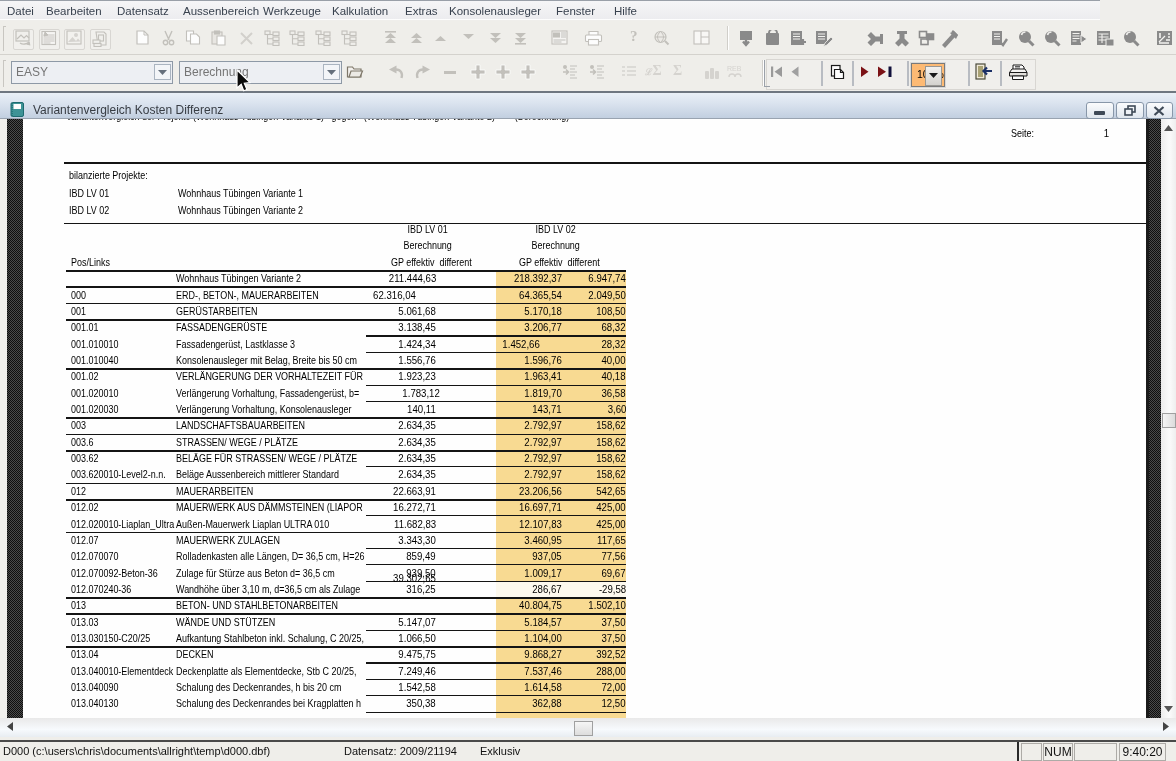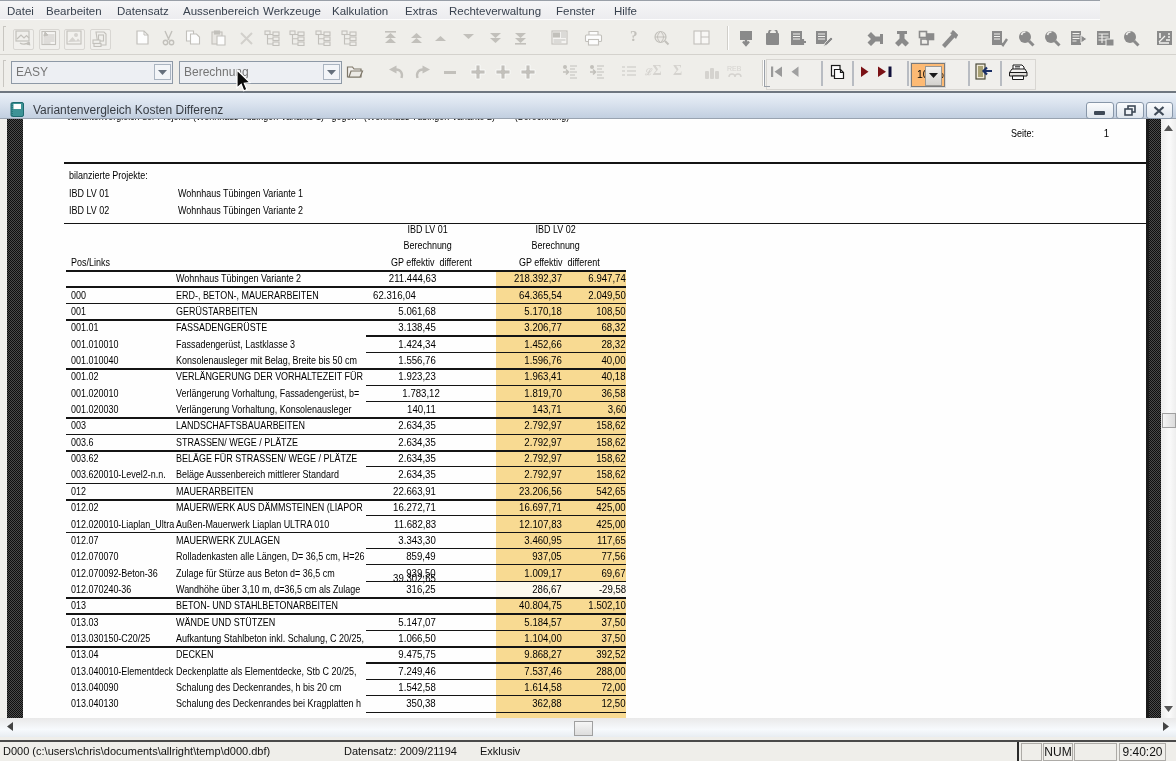--- a/index.html
+++ b/index.html
@@ -19,21 +19,21 @@
 </style></head>
 <body>
 <div class="menu">
  <span style="left:7px">Datei</span>
     <span style="left:46px">Bearbeiten</span>
     <span style="left:117px">Datensatz</span>
  <span style="left:183px">Aussenbereich</span>
     <span style="left:263px">Werkzeuge</span>
     <span style="left:332px">Kalkulation</span>
  <span style="left:405px">Extras</span>
-    <span style="left:449px">Rechteverwaltung</span>
+    <span style="left:449px">Konsolenausleger</span>
     <span style="left:556px">Fenster</span>
  <span style="left:614px">Hilfe</span>
 </div>
 <div class="abs" style="left:0;top:21px;width:1176px;height:33px;background:#efeeea;border-bottom:1px solid #d4d2cd">
 </div>
 <div class="abs" style="left:3px;top:26px;width:2px;height:24px;border-left:1px solid #c8c6c1;border-top:1px solid #c8c6c1;"></div>
 <div style="position:absolute;left:13px;top:28.5px;width:19px;height:19px;border:1px solid #d8d6d2;border-radius:2px;background:#f1f0ed"></div>
 <svg style="position:absolute;left:15px;top:30px" width="16" height="16" viewBox="0 0 16 16">
     <g fill="none" stroke="#c2c0bb" stroke-width="1.2">
       <rect x="1" y="1" width="13" height="10" fill="#f0efec"></rect>
@@ -484,21 +484,21 @@
 <div class="t num" style="left:442px;width:120px;top:304.9px"><span>5.170,18</span></div>
 <div class="t num" style="left:516px;width:110px;top:304.9px"><span>108,50</span></div>
 <div class="t pos" style="left:71px;top:321.2px">001.01</div>
 <div class="t desc" style="left:176px;top:321.2px">FASSADENGERÜSTE</div>
 <div class="t num" style="left:316px;width:120px;top:321.2px"><span>3.138,45</span></div>
 <div class="t num" style="left:442px;width:120px;top:321.2px"><span>3.206,77</span></div>
 <div class="t num" style="left:516px;width:110px;top:321.2px"><span>68,32</span></div>
 <div class="t pos" style="left:71px;top:337.6px">001.010010</div>
 <div class="t desc" style="left:176px;top:337.6px">Fassadengerüst, Lastklasse 3</div>
 <div class="t num" style="left:316px;width:120px;top:337.6px"><span>1.424,34</span></div>
-<div class="t num" style="left:442px;width:120px;top:337.6px"><span>1.452,66</span></div>
+<div class="t num" style="left:420px;width:120px;top:337.6px"><span>1.452,66</span></div>
 <div class="t num" style="left:516px;width:110px;top:337.6px"><span>28,32</span></div>
 <div class="t pos" style="left:71px;top:353.9px">001.010040</div>
 <div class="t desc" style="left:176px;top:353.9px">Konsolenausleger mit Belag, Breite bis 50 cm</div>
 <div class="t num" style="left:316px;width:120px;top:353.9px"><span>1.556,76</span></div>
 <div class="t num" style="left:442px;width:120px;top:353.9px"><span>1.596,76</span></div>
 <div class="t num" style="left:516px;width:110px;top:353.9px"><span>40,00</span></div>
 <div class="t pos" style="left:71px;top:370.3px">001.02</div>
 <div class="t desc" style="left:176px;top:370.3px">VERLÄNGERUNG DER VORHALTEZEIT FÜR</div>
 <div class="t num" style="left:316px;width:120px;top:370.3px"><span>1.923,23</span></div>
 <div class="t num" style="left:442px;width:120px;top:370.3px"><span>1.963,41</span></div>

